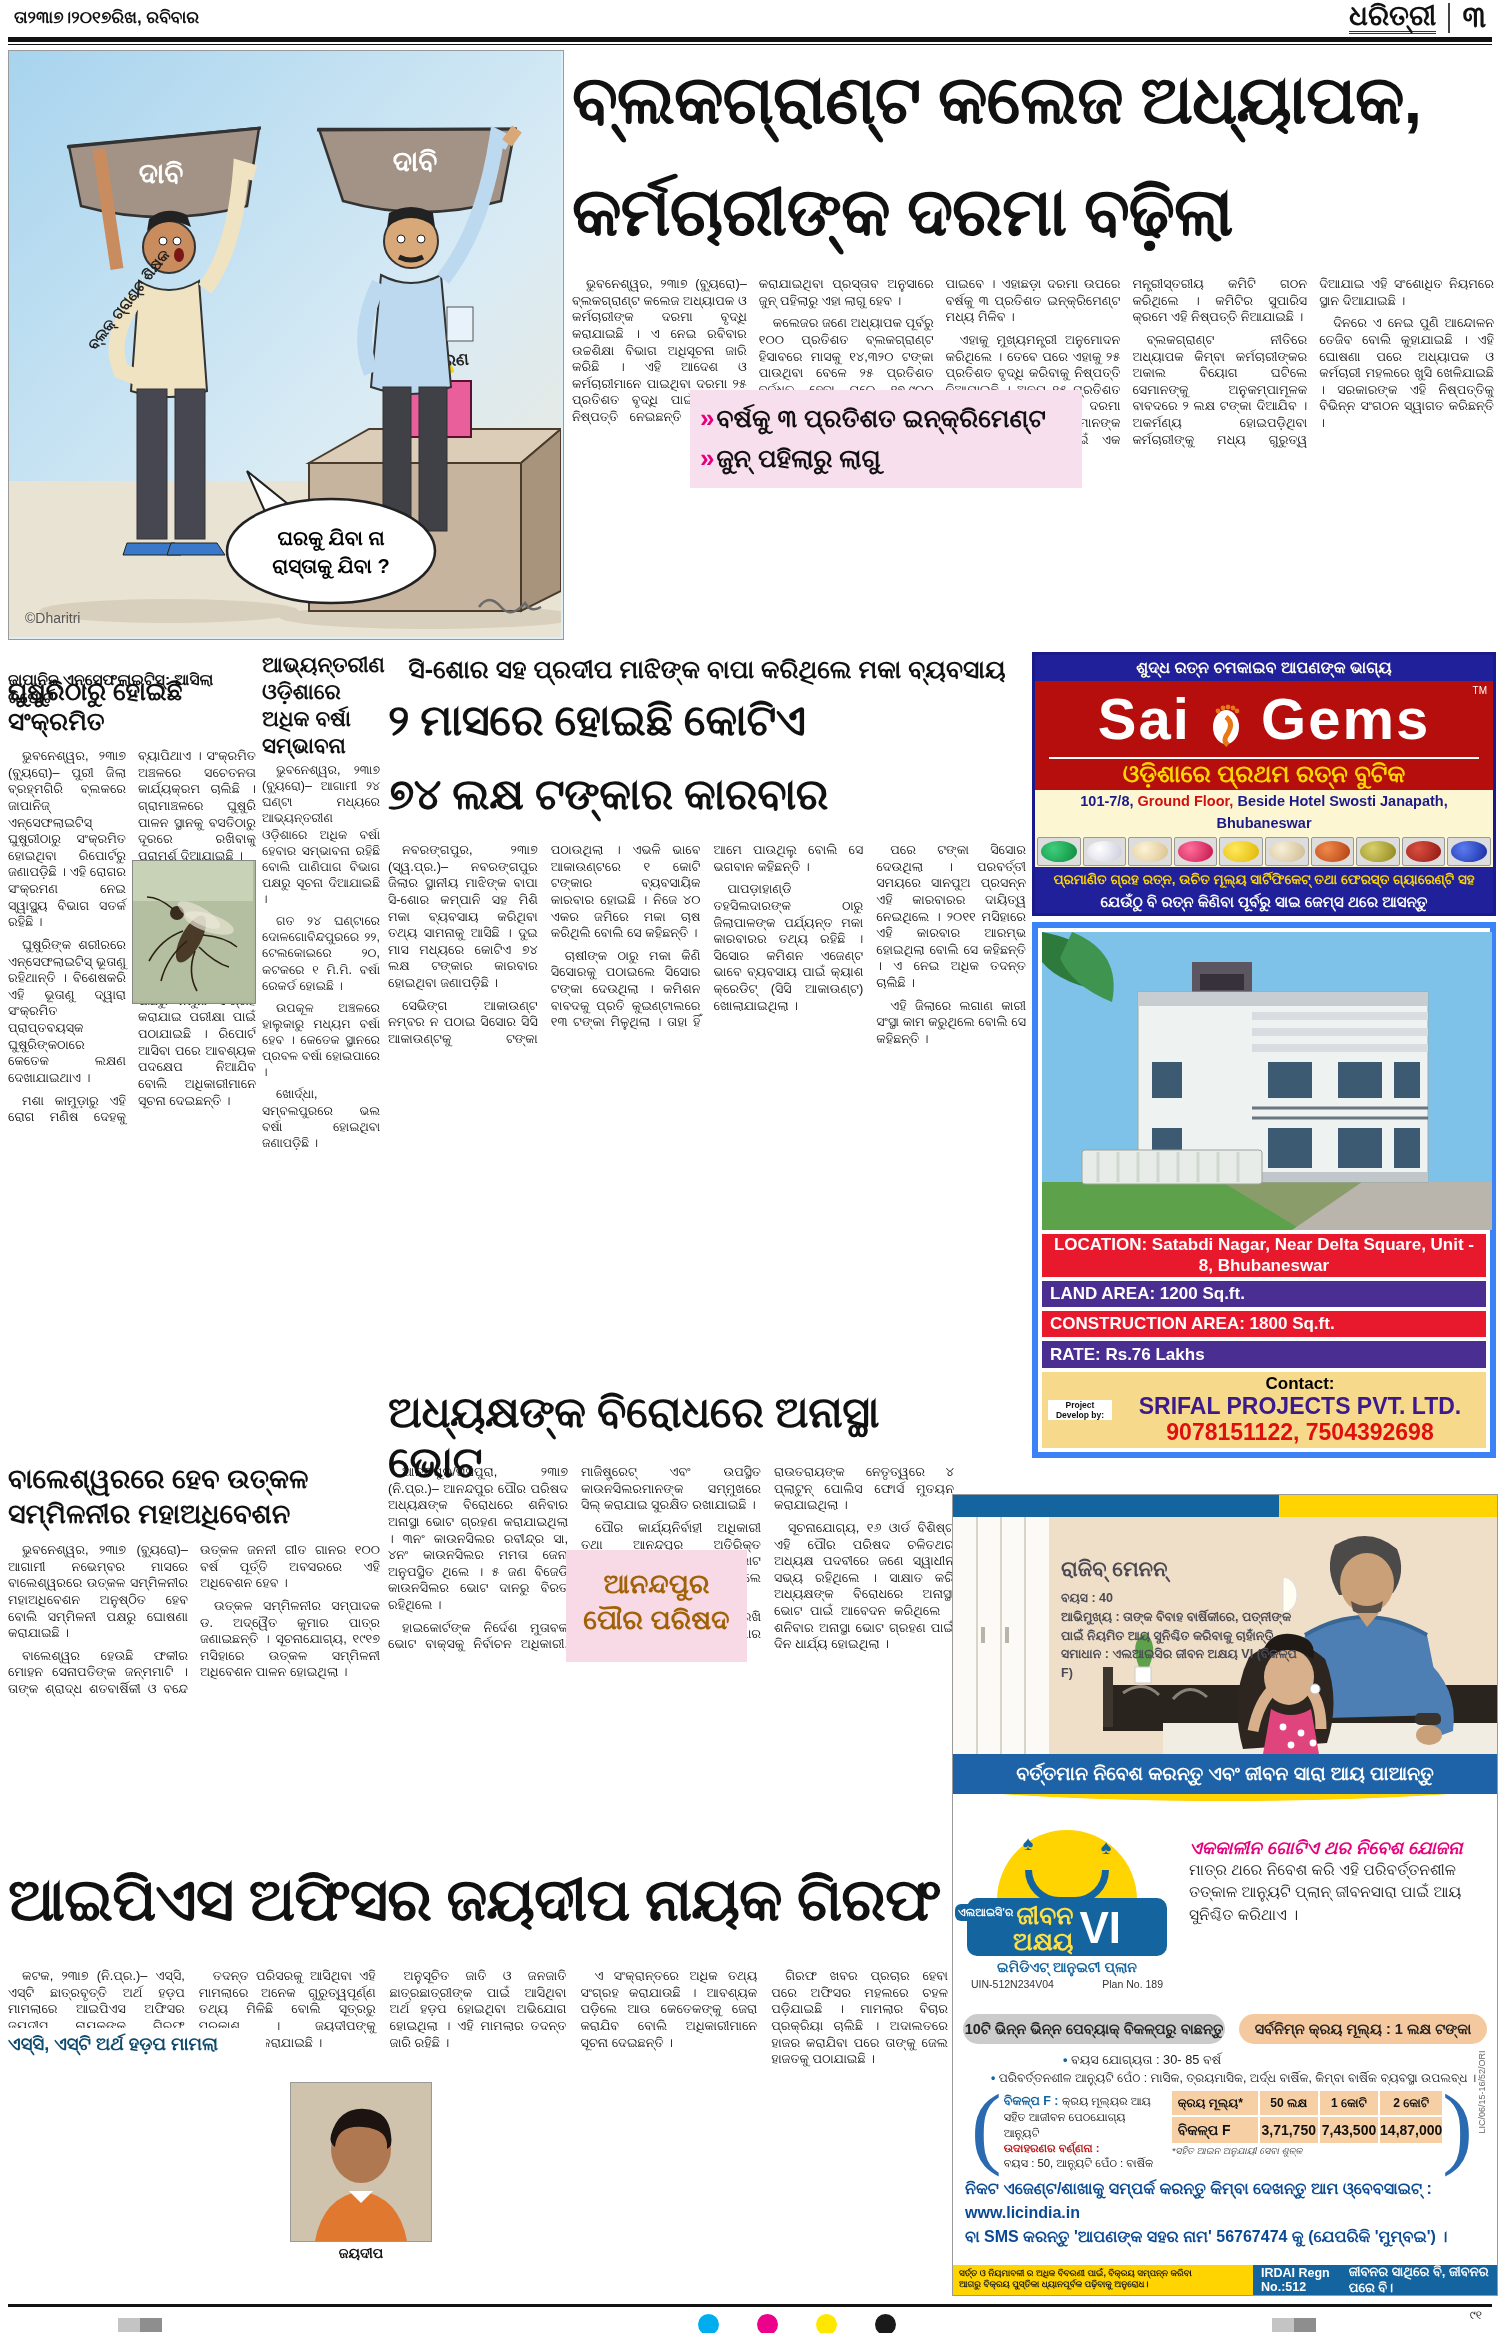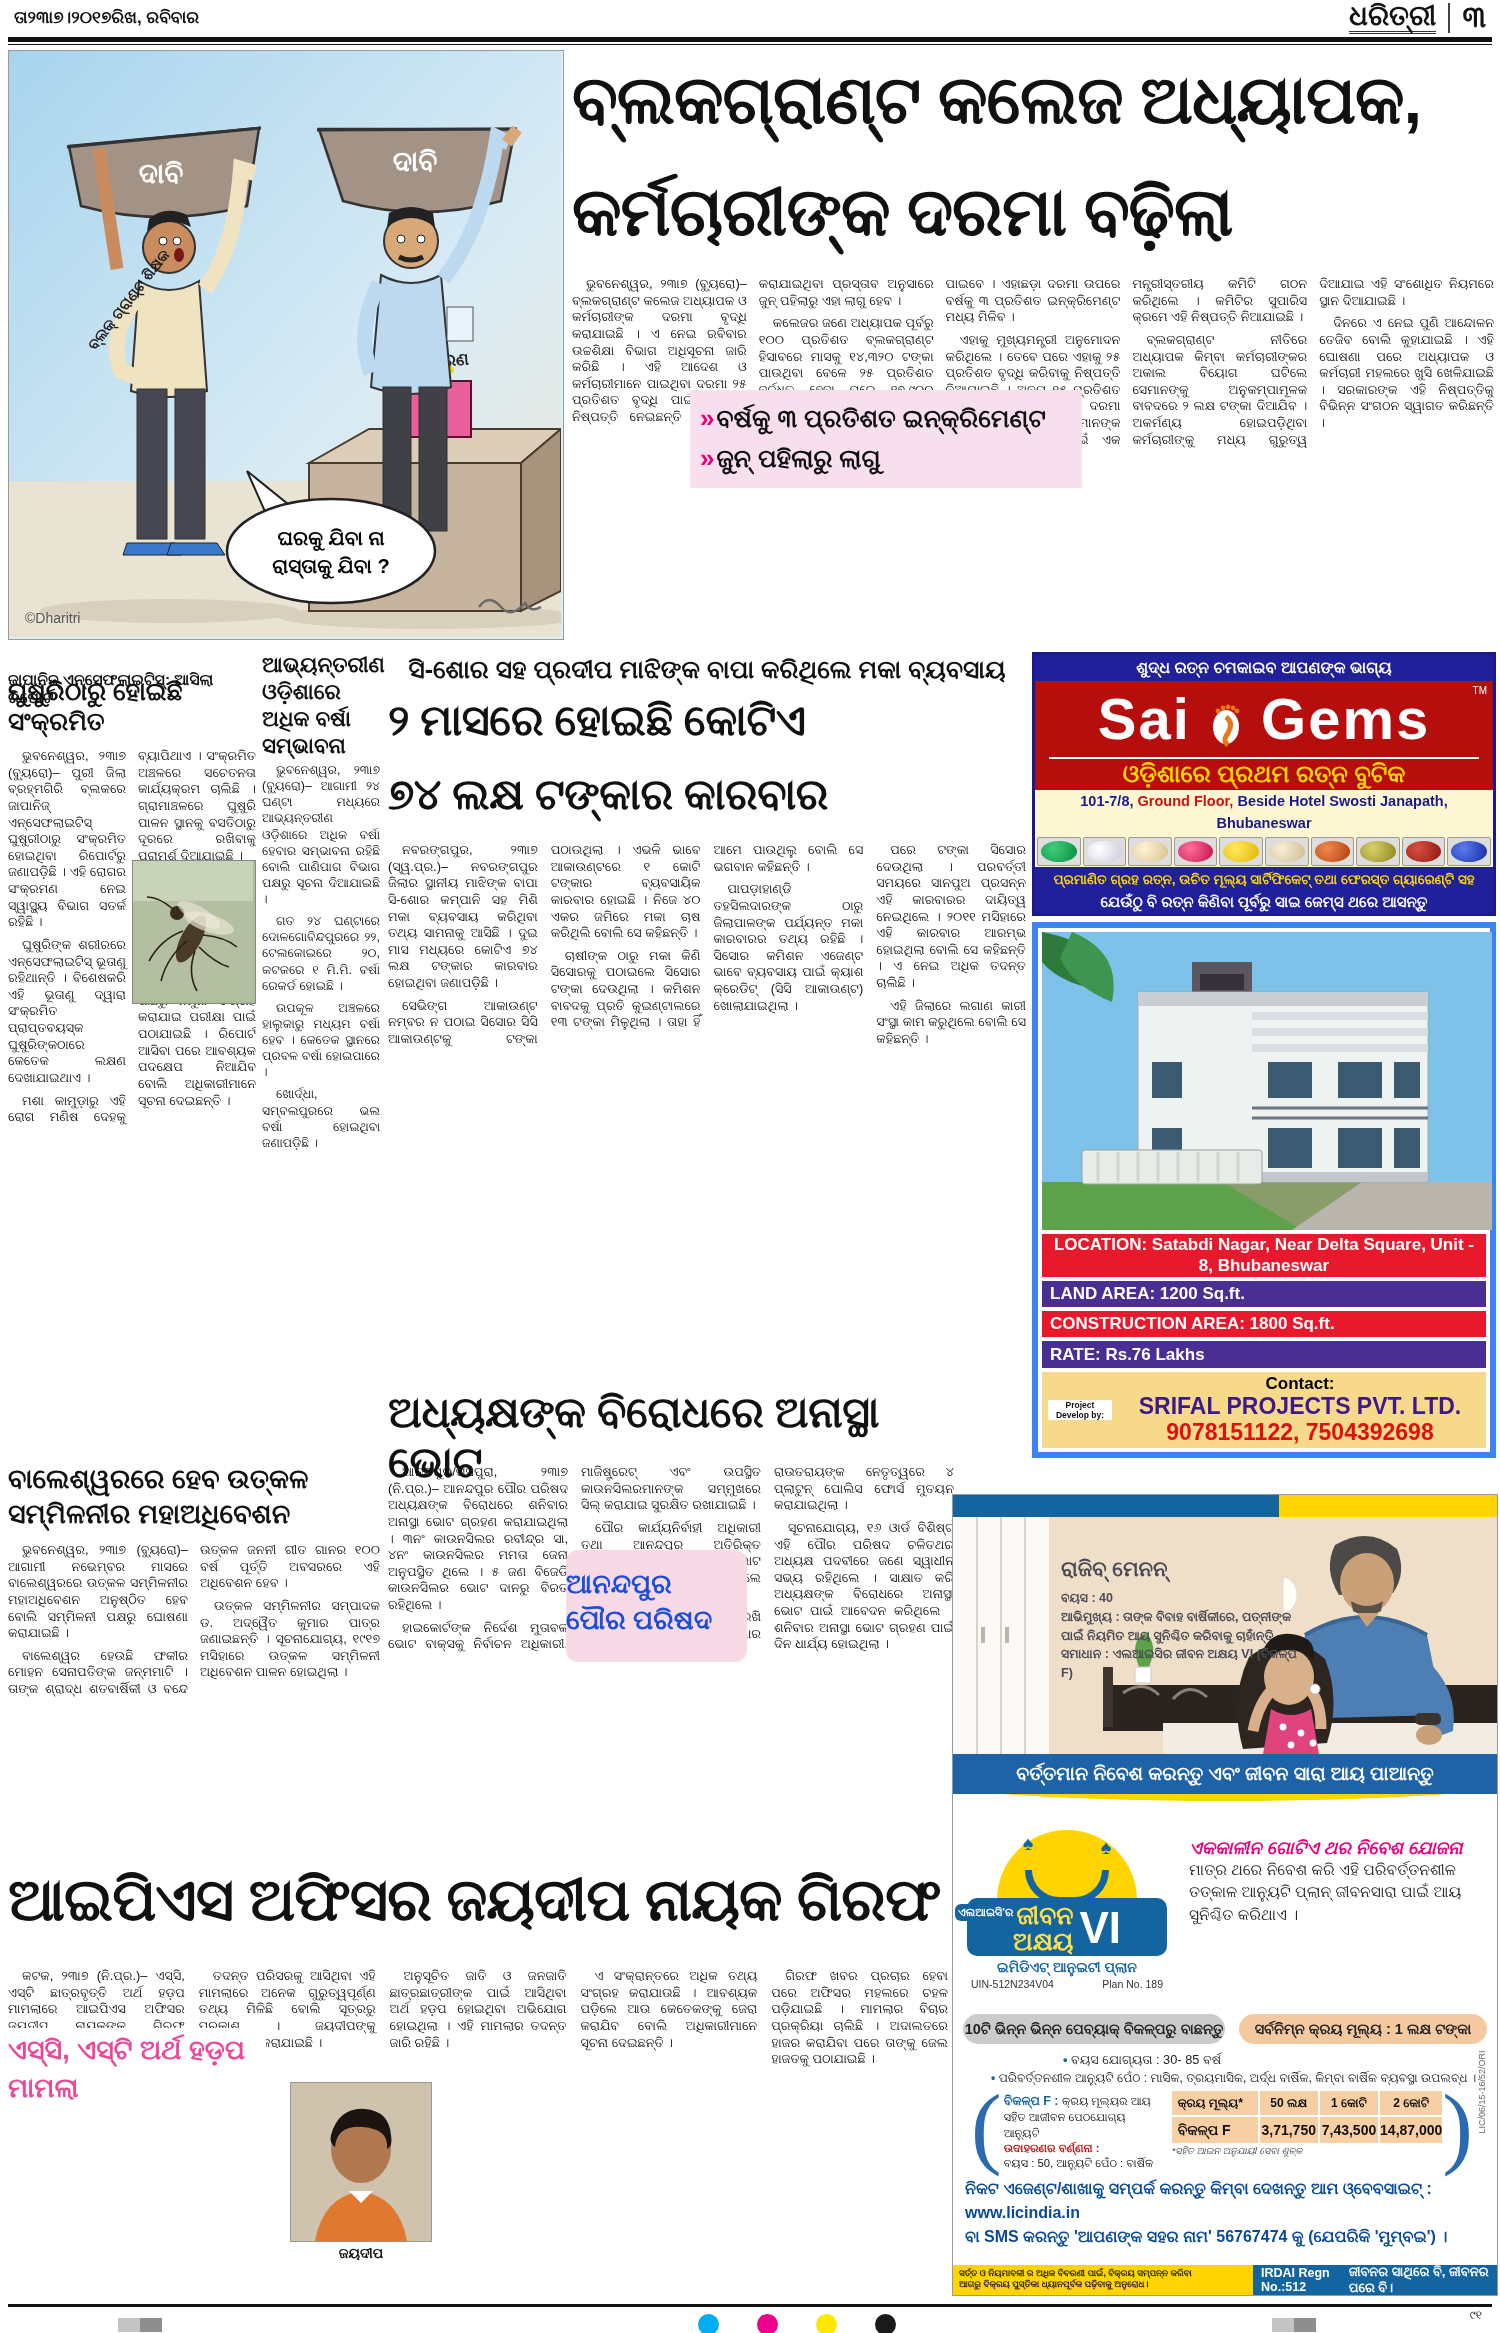--- a/index.html
+++ b/index.html
@@ -41,27 +41,27 @@
   
   .maize-kicker{left:388px;top:636px;width:638px;font-size:25px;text-align:center;}
   .maize-headline{left:388px;top:684px;width:640px;font-size:43px;font-weight:bold;line-height:1.72;letter-spacing:-0.5px;}
   .maize-body{left:388px;top:842px;width:638px;height:546px;column-count:4;column-gap:13px;}
   
   .utkal-headline{left:8px;top:1462px;width:374px;font-size:27px;font-weight:bold;line-height:1.3;}
   .utkal-body{left:8px;top:1542px;width:372px;height:318px;column-count:2;}
   
   .ana-headline{left:388px;top:1388px;width:566px;font-size:43px;font-weight:bold;letter-spacing:-0.5px;}
   .ana-body{left:388px;top:1464px;width:566px;height:396px;column-count:3;column-gap:13px;}
-  .ana-box{left:566px;top:1550px;width:181px;height:112px;background:#f8d9e6;
-           font-size:27px;font-weight:bold;color:#1d4ed8;line-height:1.35;padding-top:16px;box-sizing:border-box;border-radius:12px;}
+  .ana-box{left:566px;top:1550px;width:181px;height:112px;background:#f8d9e6;text-align:center;
+           font-size:27px;font-weight:bold;color:#a16207;line-height:1.35;padding-top:16px;box-sizing:border-box;}
   
   .ips-headline{left:8px;top:1866px;width:944px;font-size:59px;font-weight:bold;letter-spacing:-1px;white-space:nowrap;}
   .ips-body{left:8px;top:1968px;width:940px;height:340px;column-count:5;column-gap:14px;}
-  .ips-subhead{left:8px;top:2028px;width:258px;height:62px;background:#fff;color:#ec4899;
-               font-size:27px;font-weight:bold;line-height:1.4;padding-top:4px;box-sizing:border-box;}
+  .ips-subhead{left:8px;top:2028px;width:258px;height:62px;background:#fff;color:#0c4a6e;
+               font-size:18px;font-weight:bold;line-height:1.4;padding-top:4px;box-sizing:border-box;}
   .ips-photo{left:290px;top:2082px;width:142px;height:190px;background:#fff;}
   .ips-photo .ph{width:142px;height:160px;background:linear-gradient(#cfc7ba,#b7ac9c);border:1px solid #999;box-sizing:border-box;}
   .ips-photo .cap{font-size:14px;font-weight:bold;text-align:center;padding-top:3px;}
   
   .saigems{left:1032px;top:652px;width:464px;height:264px;border:3px solid #1a1a8c;box-sizing:border-box;
            display:flex;flex-direction:column;background:#fff;}
   .sg-top{height:26px;background:#20209a;color:#fffef0;font-weight:bold;font-size:16px;text-align:center;line-height:26px;}
   .sg-red{height:112px;background:#b60d0d;position:relative;text-align:center;color:#fff;}
   .sg-name{font-size:58px;font-weight:bold;line-height:76px;letter-spacing:2px;}
   .sg-tm{position:absolute;right:6px;top:4px;font-size:10px;}

